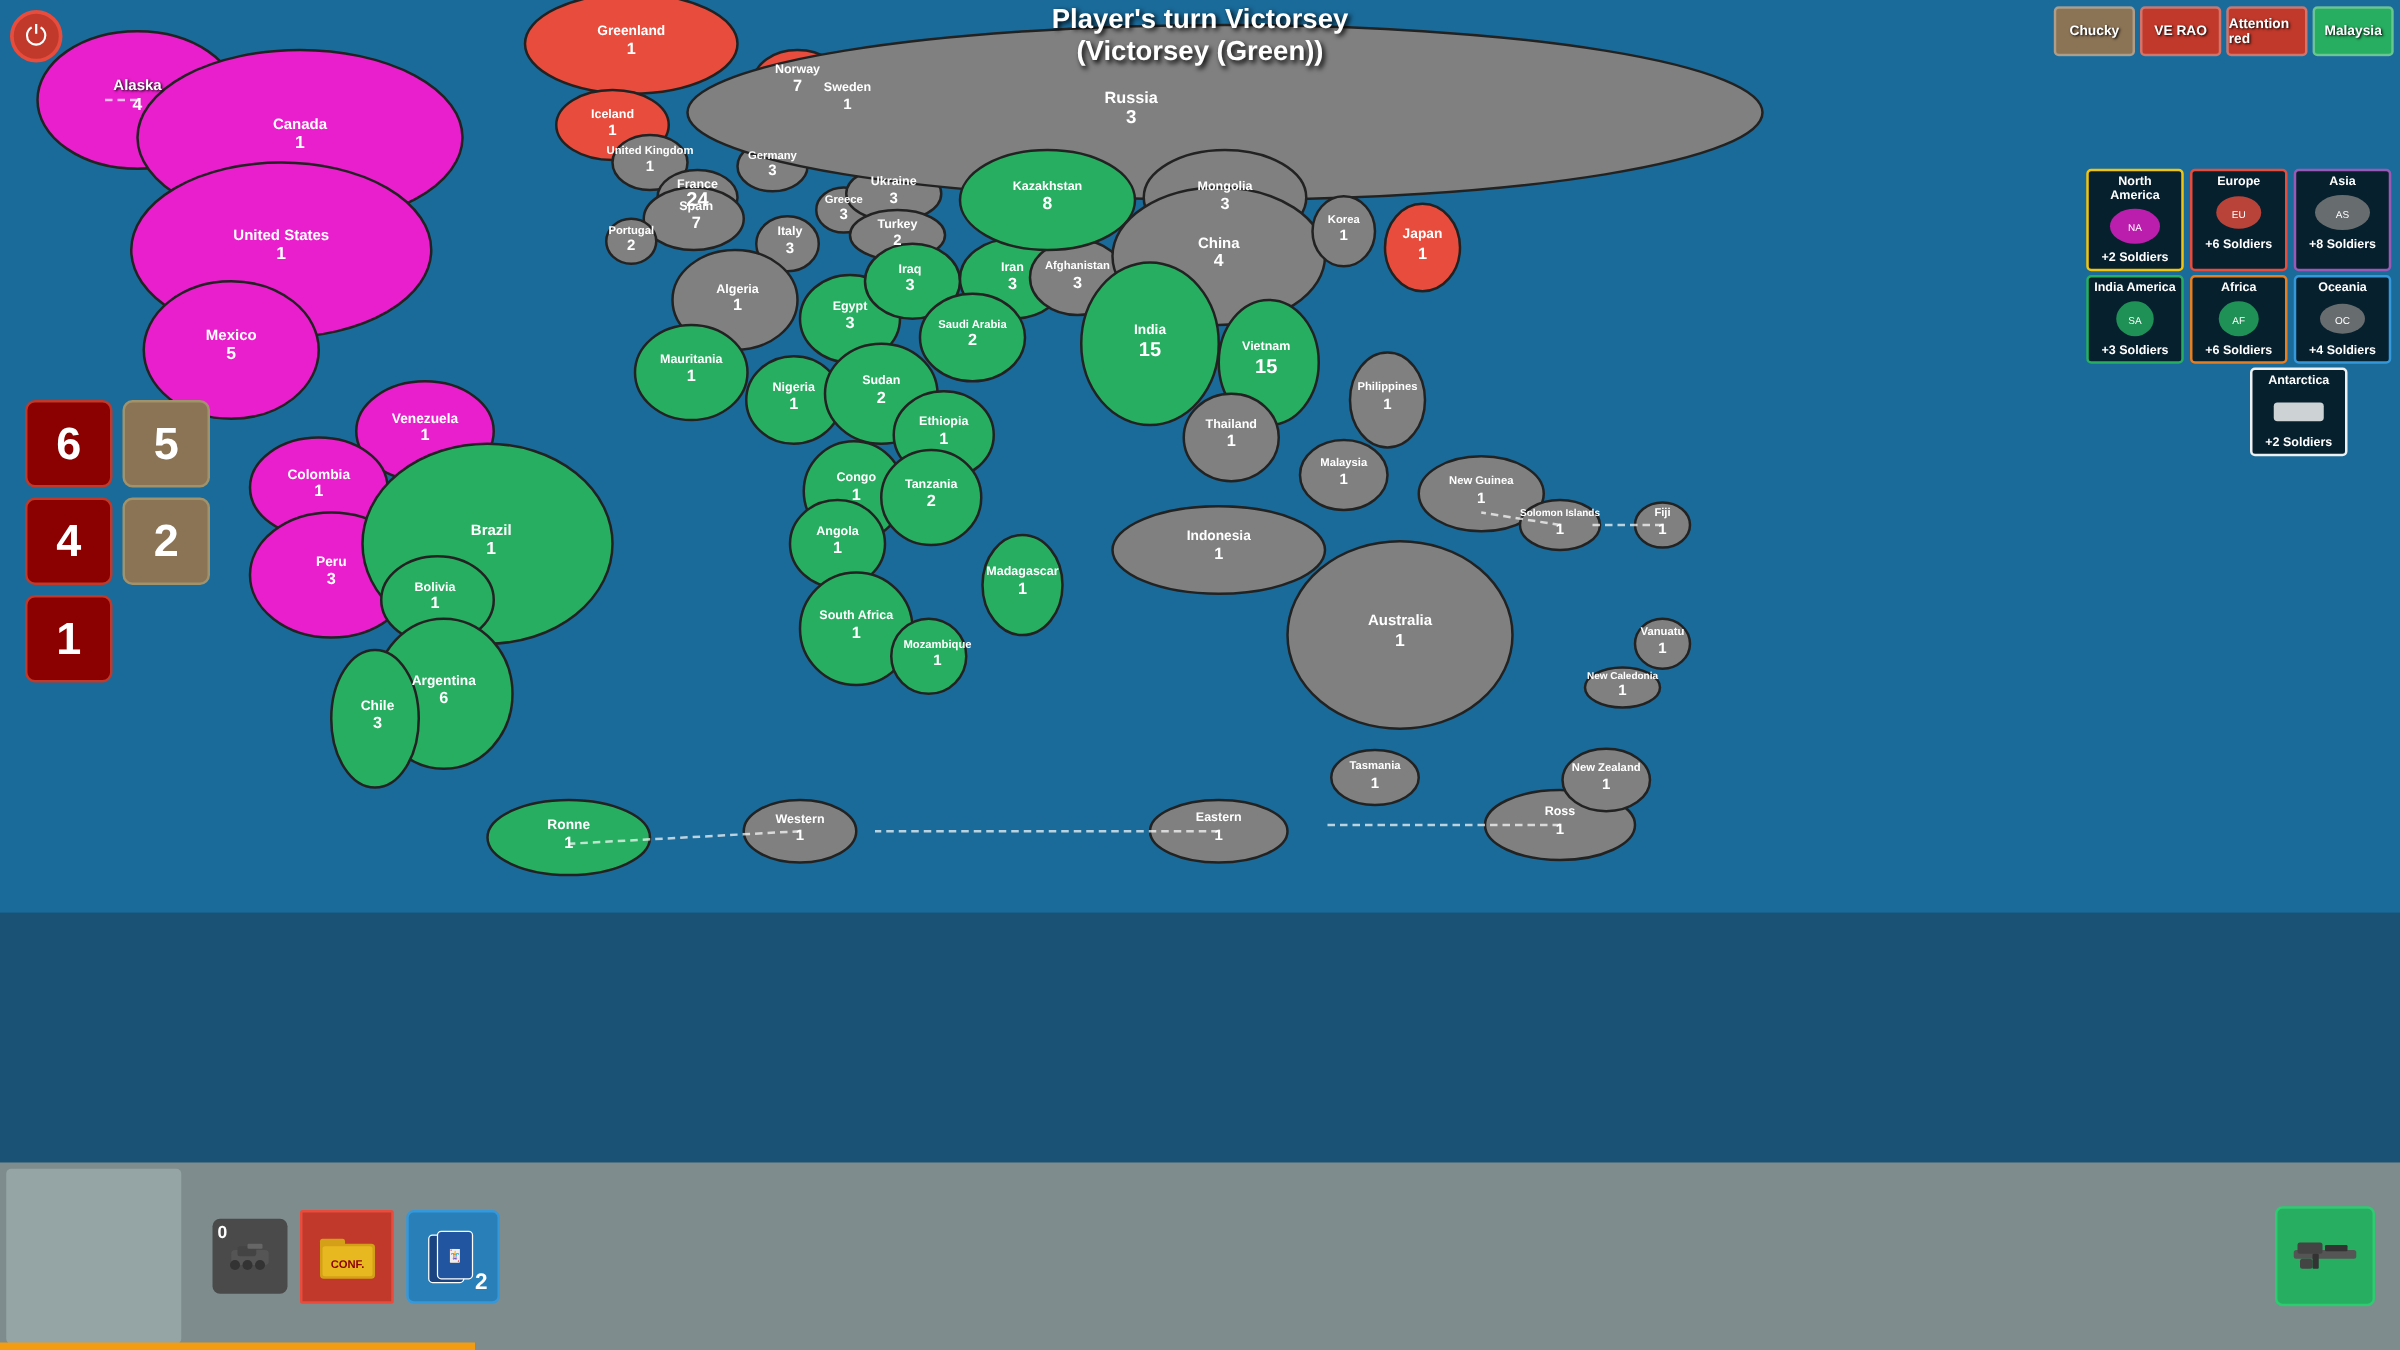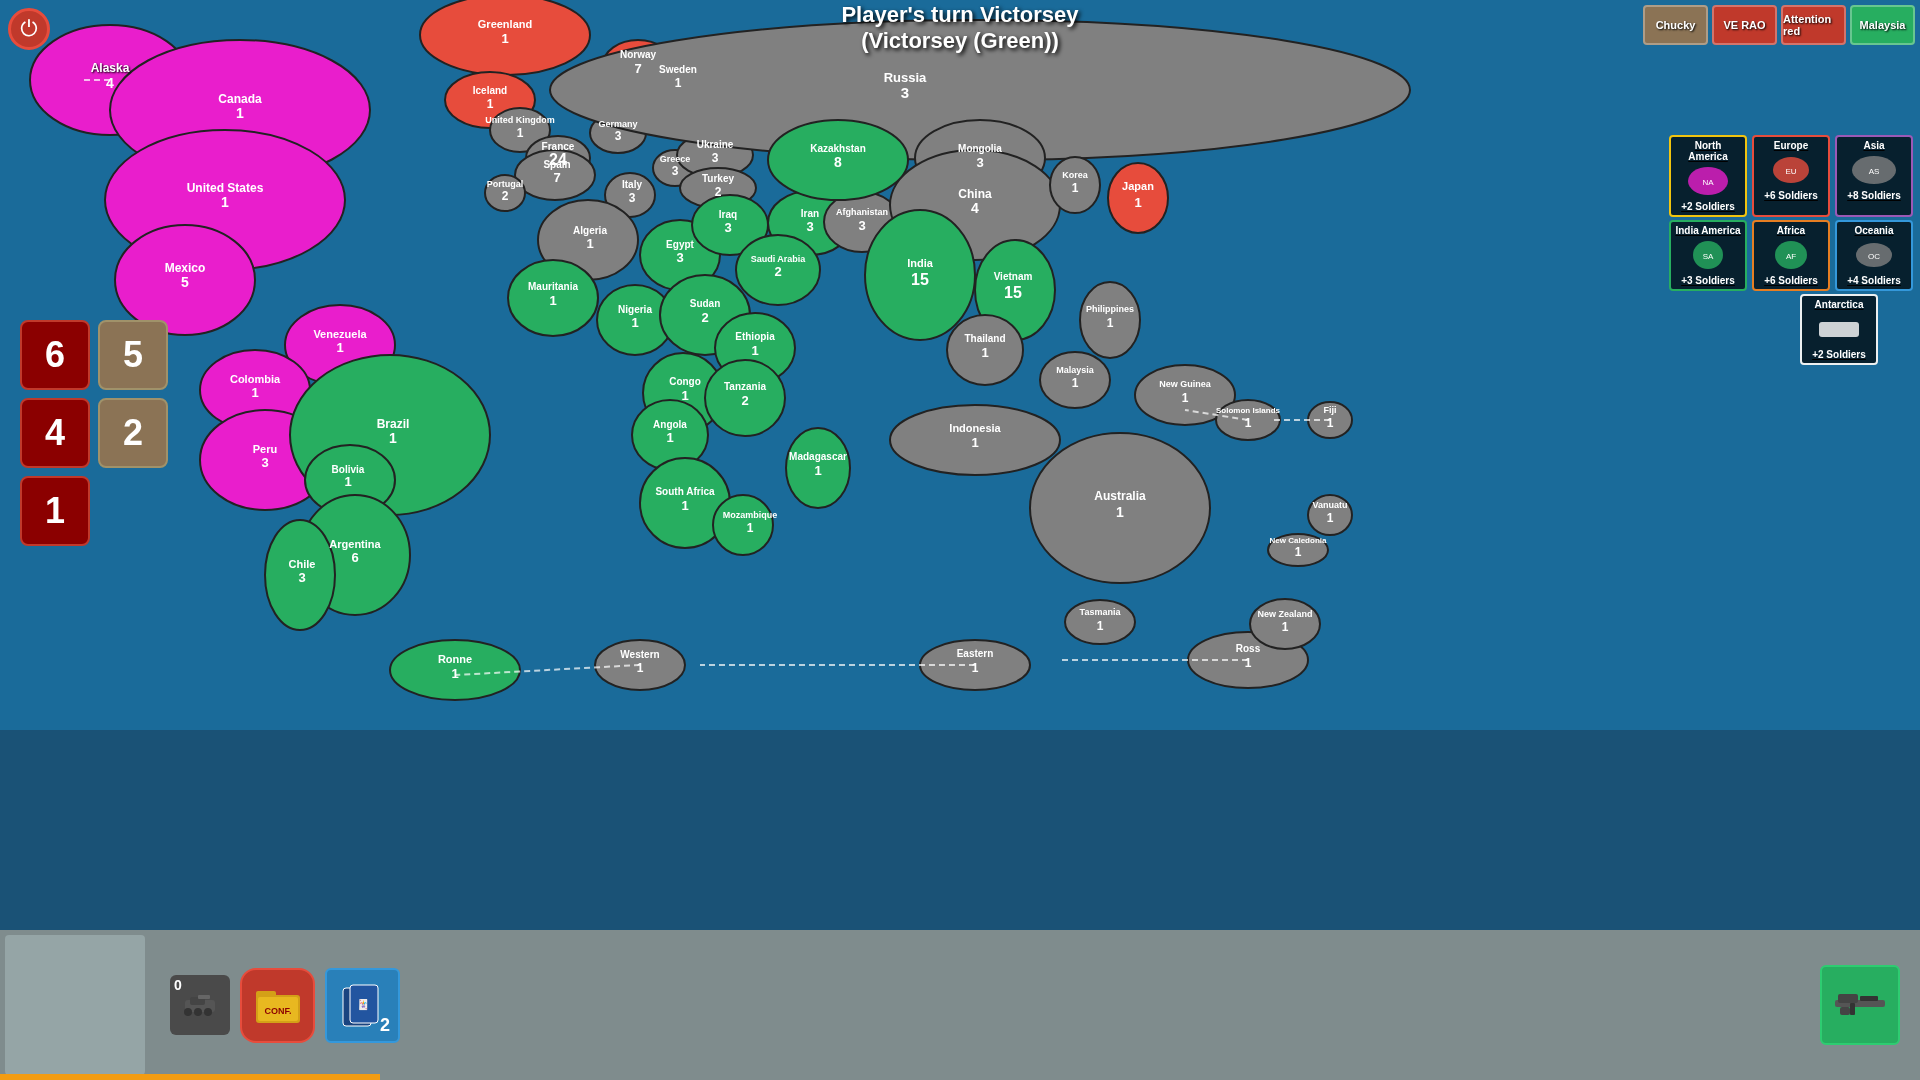--- a/index.html
+++ b/index.html
@@ -109,21 +109,20 @@
     .dice-single { grid-column: 1; }
 
     
     #continent-panel {
       position: absolute;
       top: 135px; right: 5px;
       display: grid;
       grid-template-columns: 80px 80px 80px;
       gap: 3px;
       z-index: 20;
-      text-decoration: underline;
     }
 
     .continent-card {
       width: 78px;
       border: 2px solid;
       border-radius: 4px;
       background: rgba(0,0,0,0.7);
       padding: 3px;
       text-align: center;
     }
@@ -194,21 +193,21 @@
       position: absolute;
       top: 2px; left: 4px;
       color: white;
       font-size: 14px;
       font-weight: bold;
     }
 
     .folder-button {
       width: 75px; height: 75px;
       background: #c0392b;
-      border-radius: 16px;
+      border-radius: 2px;
       display: flex; align-items: center; justify-content: center;
       cursor: pointer;
       border: 2px solid #e74c3c;
     }
 
     .cards-button {
       width: 75px; height: 75px;
       background: #2980b9;
       border-radius: 6px;
       display: flex; align-items: center; justify-content: center;

